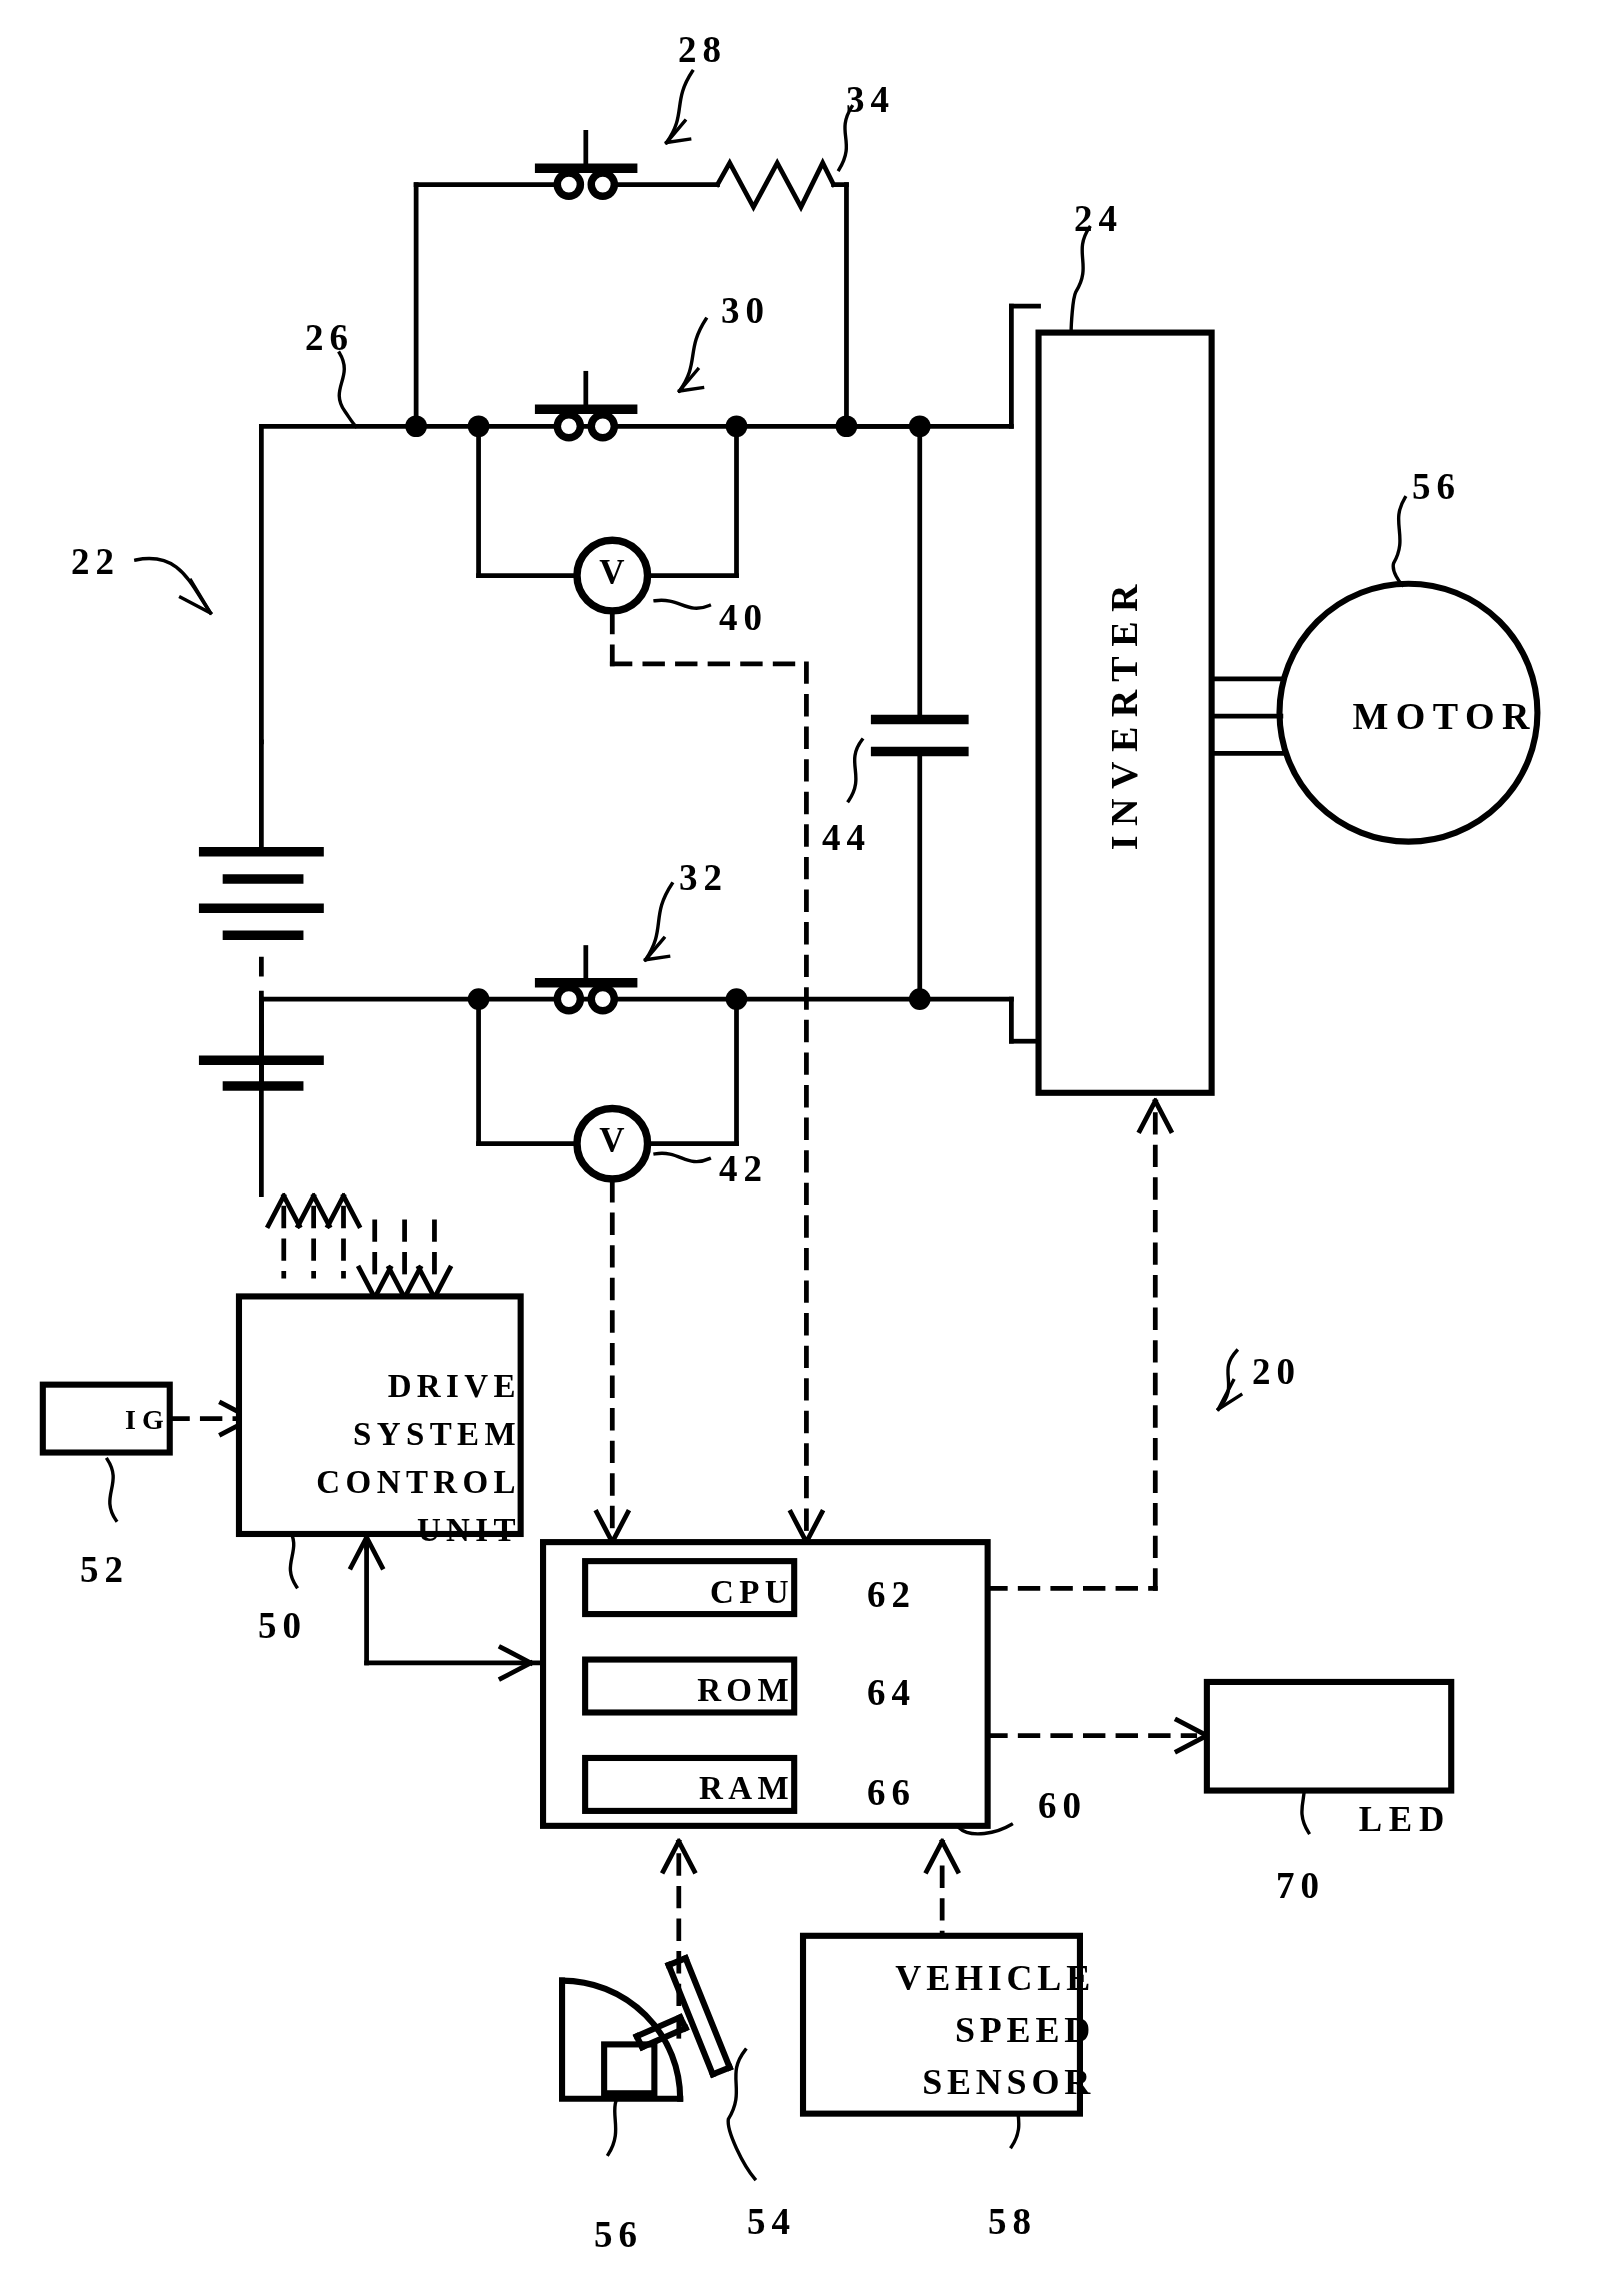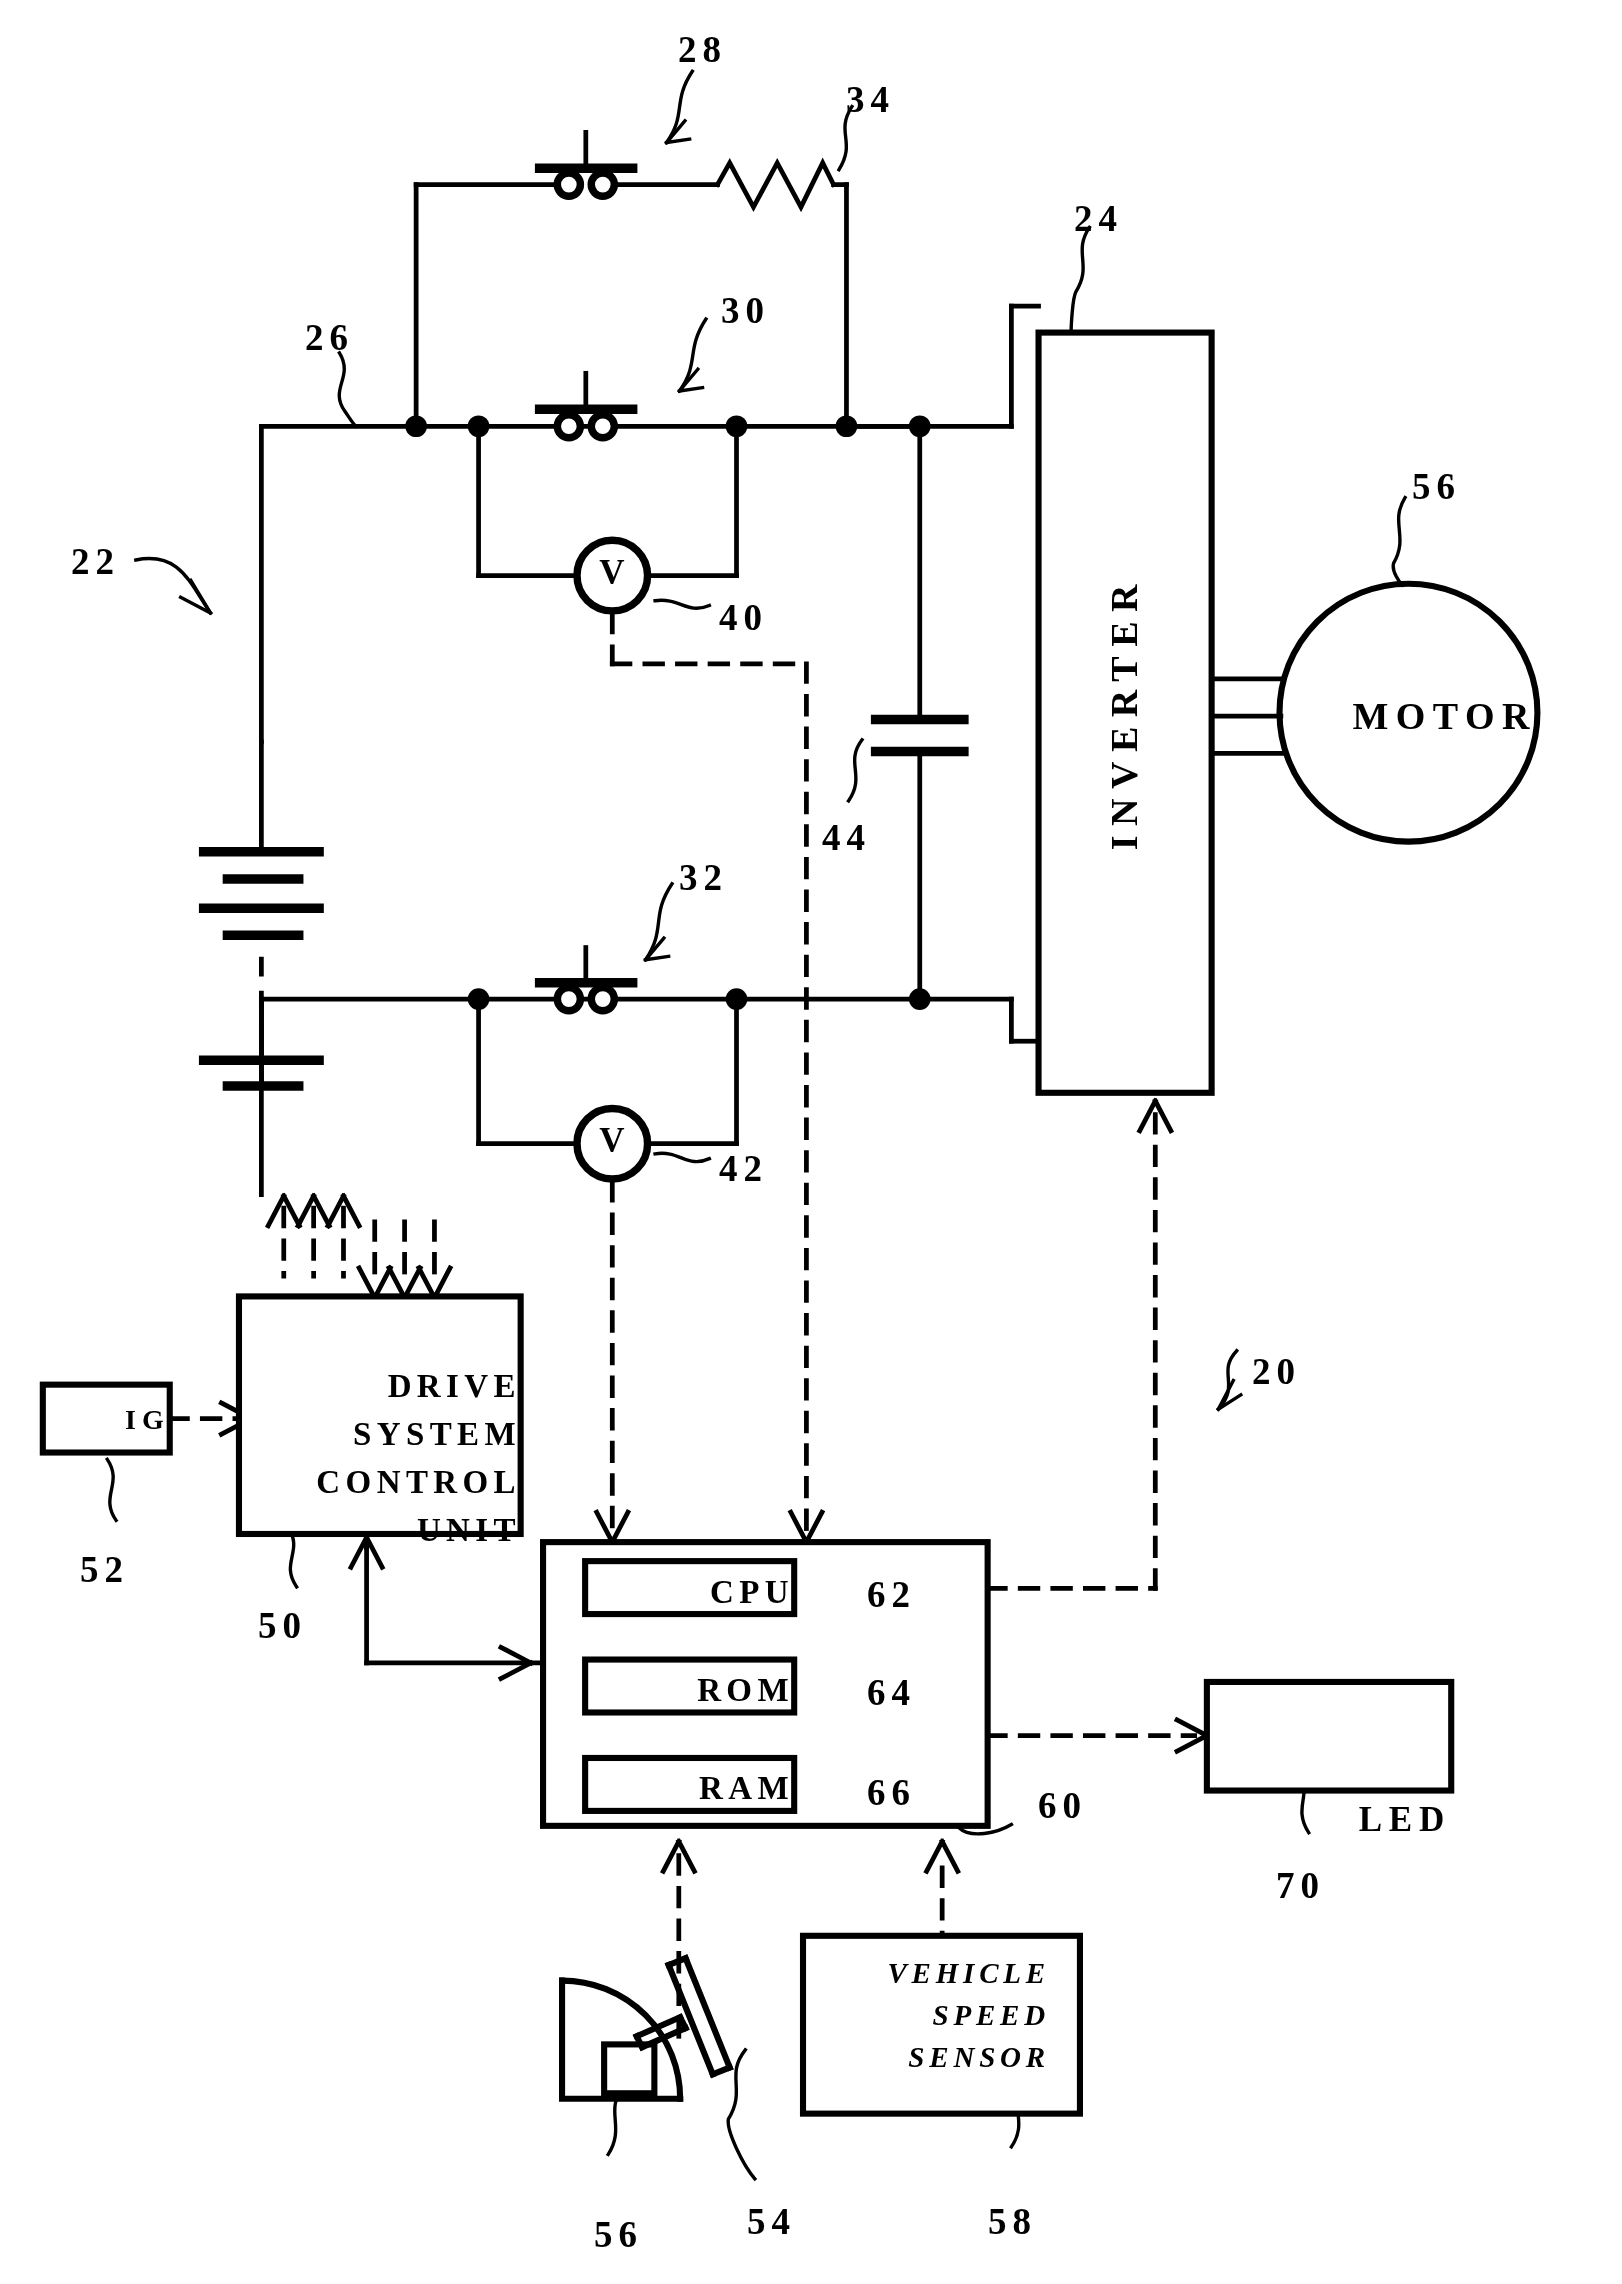--- a/index.html
+++ b/index.html
@@ -375,21 +375,21 @@
   <div class="blocklabel" style="left:43px; top:1400px; width:127px; font-size:28px; letter-spacing:6.1px;">IG</div>
 
   <div class="blocklabel" style="left:585px; top:1569px; width:209px; font-size:33px; letter-spacing:5.4px;">CPU</div>
 
   <div class="blocklabel" style="left:585px; top:1667px; width:209px; font-size:33px; letter-spacing:5.4px;">ROM</div>
 
   <div class="blocklabel" style="left:585px; top:1765px; width:209px; font-size:33px; letter-spacing:5.4px;">RAM</div>
 
   <div class="blocklabel" style="left:1207px; top:1795px; width:244px; font-size:35px; letter-spacing:6.8px;">LED</div>
 
-  <div class="blocklabel" style="left:773px; top:1952px; width:277px; font-size:29px; letter-spacing:4.8px;font-style:italic;">VEHICLE
+  <div class="blocklabel" style="left:818px; top:1952px; width:277px; font-size:36px; letter-spacing:4.8px;">VEHICLE
 SPEED
 SENSOR</div>
 
   <div class="vlabel" style="left:578px; top:553px; width:68px; font-size:35px;">V</div>
   <div class="vlabel" style="left:578px; top:1121px; width:68px; font-size:35px;">V</div>
 
   <div class="refnum" style="left:1252px; top:1353px;">20</div>
   <div class="refnum" style="left:71px; top:543px;">22</div>
   <div class="refnum" style="left:1074px; top:200px;">24</div>
   <div class="refnum" style="left:305px; top:319px;">26</div>

